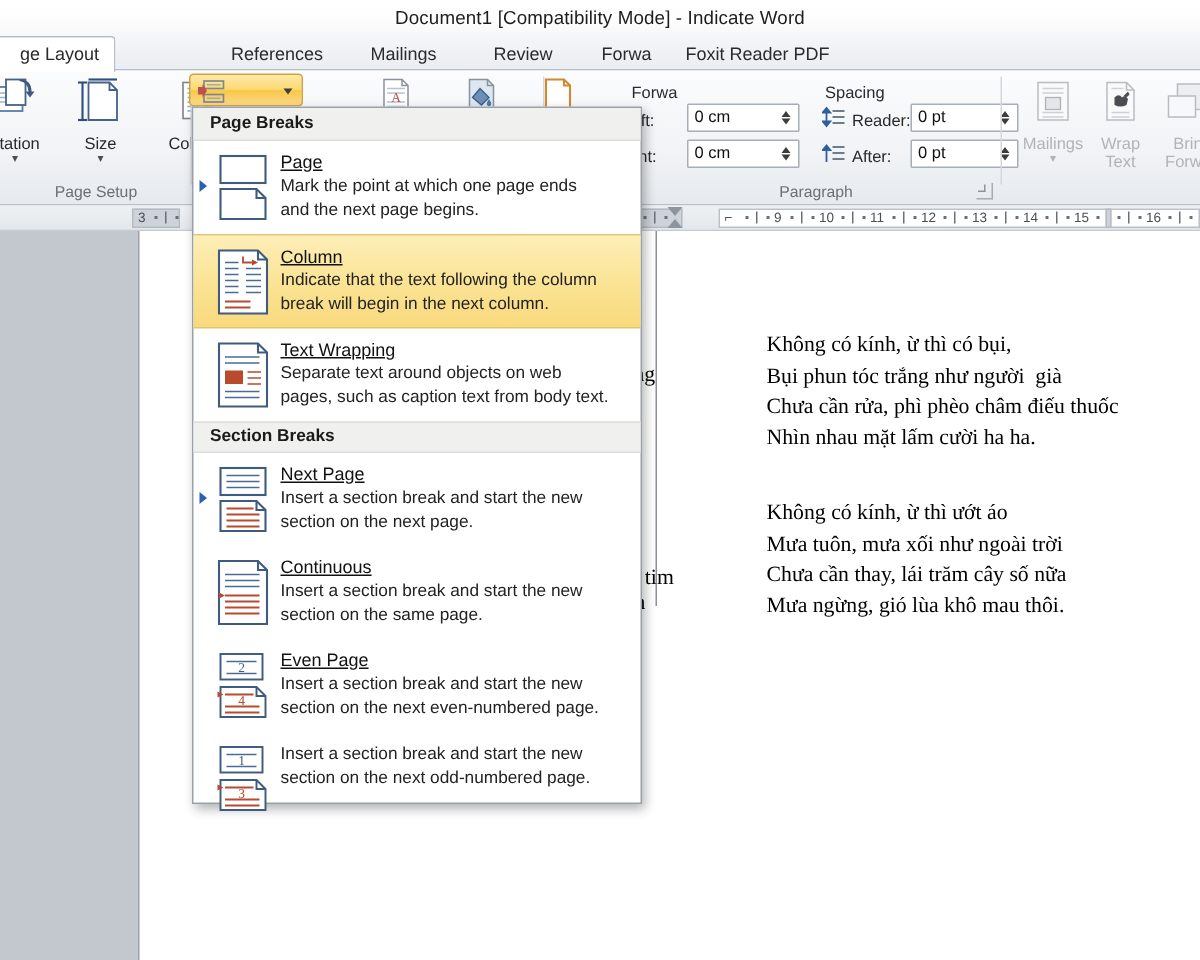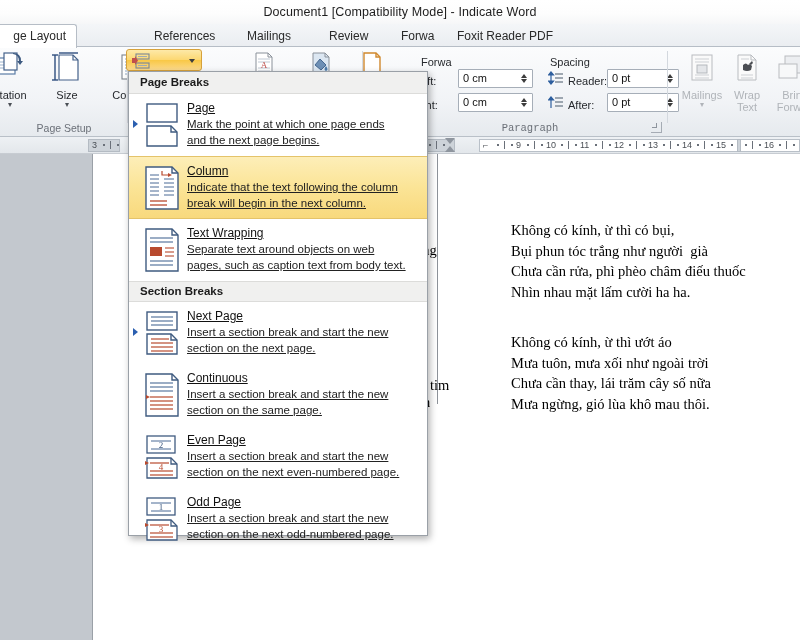--- a/index.html
+++ b/index.html
@@ -177,21 +177,21 @@
   .mi {
     position:relative; display:block; width:100%;
     padding:7px 8px 7px 58px; min-height:62px;
   }
   .mi.sel {
     background: linear-gradient(to bottom,#fdeeb8 0%, #fbe496 50%, #f8d97d 100%);
     border-top:1px solid #e4c36a; border-bottom:1px solid #e4c36a;
   }
   .mi .ttl { font-size:12px; color:#111; line-height:15px; }
   .mi .ttl u { text-decoration: underline; }
-  .mi .desc { font-size:11.5px; color:#222; line-height:15px; margin-top:1px;text-decoration:underline; }
+  .mi .desc { font-size:11.5px; color:#222; line-height:15px; margin-top:1px; }
   .mi .gicon { position:absolute; left:14px; top:8px; width:40px; height:46px; }
   .mi .cursor-arrow{
     position:absolute; left:4px; top:26px; width:0;height:0;
     border-top:4px solid transparent;border-bottom:4px solid transparent;
     border-left:5px solid #2b5fb0;
   }
   .menu-sub {
     position:relative; height:21px; background:#f0f0ef;
     border-top:1px solid #dcdcda; border-bottom:1px solid #dcdcda;
     font-size:11.5px; font-weight:bold; color:#1b1b1b;
@@ -385,21 +385,21 @@
       </span>
       <div class="fieldrow" style="left:160px; top:49px;">
         <span class="fl" style="left:0;">After:</span>
       </div>
       <div class="spin" style="left:199px; top:46px; width:72px;">
         <span class="v">0 pt</span>
         <span class="up"></span>
         <span class="dn"></span>
       </div>
 
-      <div class="grp-label" style="left:22px;width:200px;font-family:Liberation Mono, monospace;">Paragraph</div>
+      <div class="grp-label" style="left:36px;width:200px;">Paragraph</div>
       <div class="dlglauncher" style="right:6px; bottom:3px;"></div>
       <div class="sep"></div>
     </div>
 
     <div class="grp" style="left:672px; width:128px;">
       <div class="bigbtn dim" style="left:2px;">
         <span class="ic">
           <svg width="34" height="32" viewBox="0 0 34 32">
             <rect x="7" y="3" width="20" height="25" fill="#fafafa" stroke="#b9bcc0" stroke-width="1"></rect>
             <g stroke="#cdd0d4" stroke-width="1">
@@ -705,19 +705,18 @@
           <path d="M28 24 v6 h6" fill="none" stroke="#3f5b80" stroke-width="1.3"></path>
           <g stroke="#b84a2e" stroke-width="1.2">
             <line x1="7" y1="29" x2="26" y2="29"></line>
               <line x1="7" y1="37" x2="30" y2="37"></line>
             <line x1="7" y1="41" x2="30" y2="41"></line>
           </g>
           <text x="18" y="36" font-size="9" fill="#b84a2e" text-anchor="middle" font-family="Liberation Serif, serif">3</text>
           <path d="M2 27 l4 2 l-4 2z" fill="#b84a2e"></path>
         </svg>
       </span>
-      <div class="ttl"><u>Odd Page</u></div>
       <div class="desc">Insert a section break and start the new</div>
       <div class="desc">section on the next odd-numbered page.</div>
     </div>
   </div>
 
 </div>
 
 </body></html>

